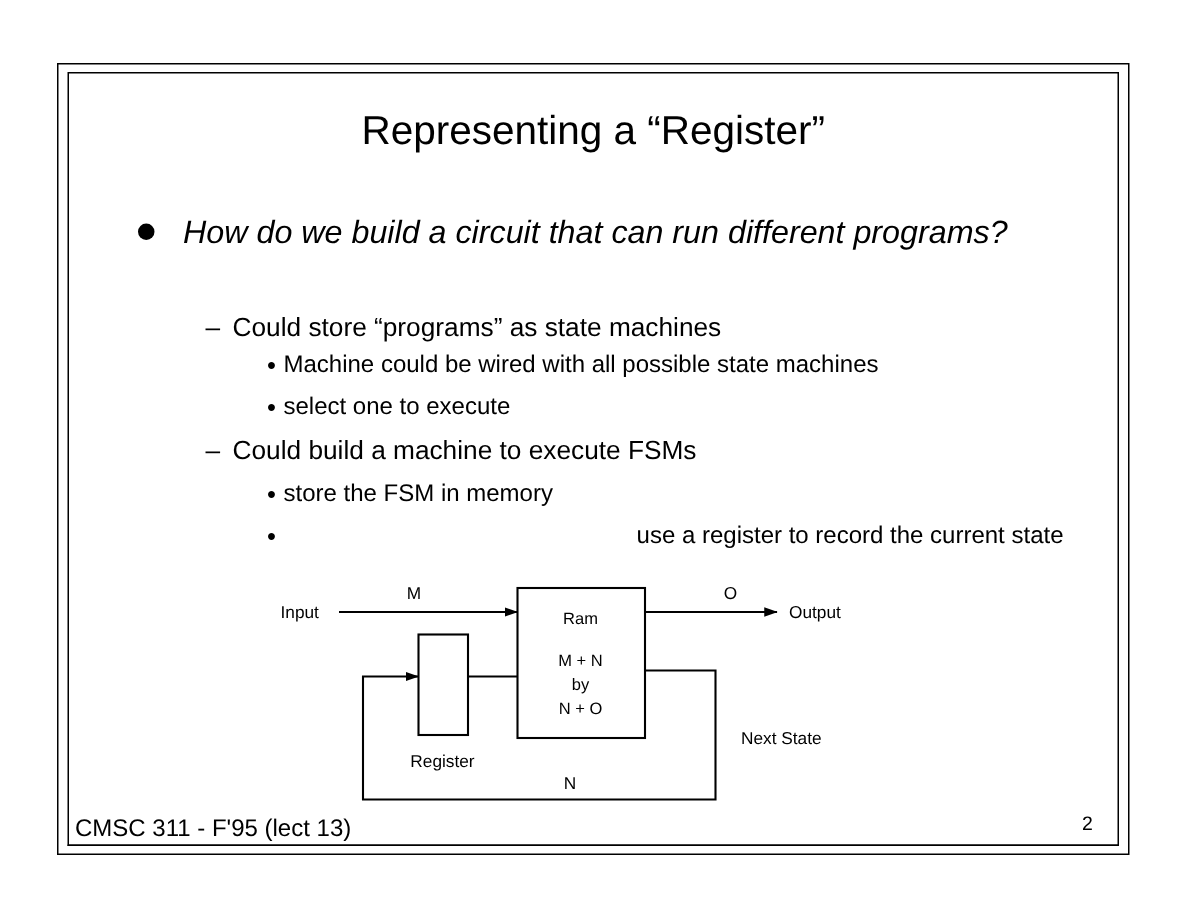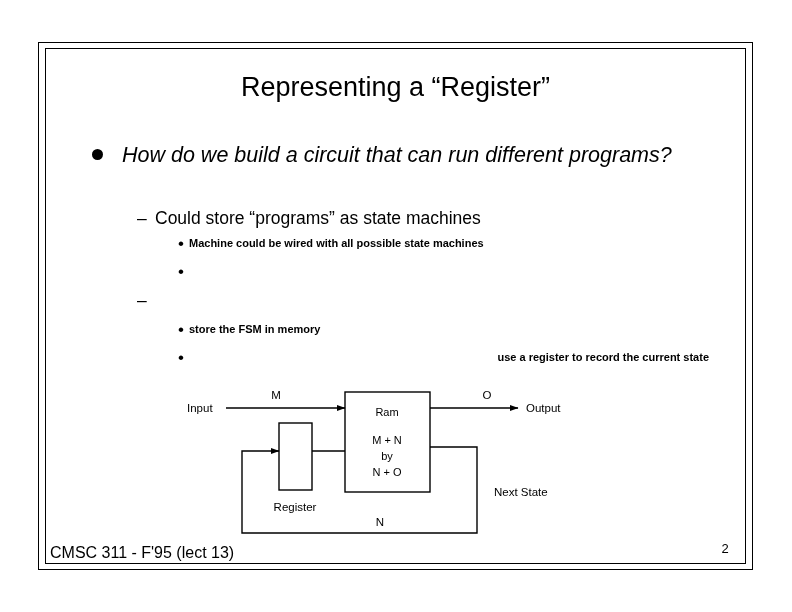--- a/index.html
+++ b/index.html
@@ -78,24 +78,23 @@
   .l3-dot {
     position: absolute;
     left: 178px;
     font-size: 17px;
     line-height: 25px;
   }
   .l3-text {
     position: absolute;
     left: 189px;
     width: 520px;
-    font-size: 11px;
-    line-height: 25px;
-    white-space: nowrap;
-    font-weight: bold;
+    font-size: 16px;
+    line-height: 25px;
+    white-space: nowrap;
   }
   
   #diagram {
     position: absolute;
     left: 170px; top: 380px;
     width: 420px; height: 165px;
   }
   #diagram svg { display: block; }
   .dlabel {
     font-family: "Liberation Sans", sans-serif;
@@ -143,22 +142,24 @@
   <div class="l1-bullet" style="top:149px;"></div>
   <div class="l1-text" style="top:141px;">How do we build a circuit that can run different programs?</div>
 
   <div class="l2-dash" style="top:206px;">–</div>
   <div class="l2-text" style="top:206px;">Could store “programs” as state machines</div>
 
   <div class="l3-dot" style="top:231px;">•</div>
   <div class="l3-text" style="top:231px;">Machine could be wired with all possible state machines</div>
 
   <div class="l3-dot" style="top:259px;">•</div>
+  <div class="l3-text" style="top:259px;">select one to execute</div>
 
   <div class="l2-dash" style="top:288px;">–</div>
+  <div class="l2-text" style="top:288px;">Could build a machine to execute FSMs</div>
 
   <div class="l3-dot" style="top:317px;">•</div>
   <div class="l3-text" style="top:317px;">store the FSM in memory</div>
 
   <div class="l3-dot" style="top:345px;">•</div>
   <div class="l3-text" style="top:345px;text-align:right;">use a register to record the current state</div>
 
   <div id="diagram">
     <svg width="420" height="165" viewBox="0 0 420 165" xmlns="http://www.w3.org/2000/svg">
       <defs>

